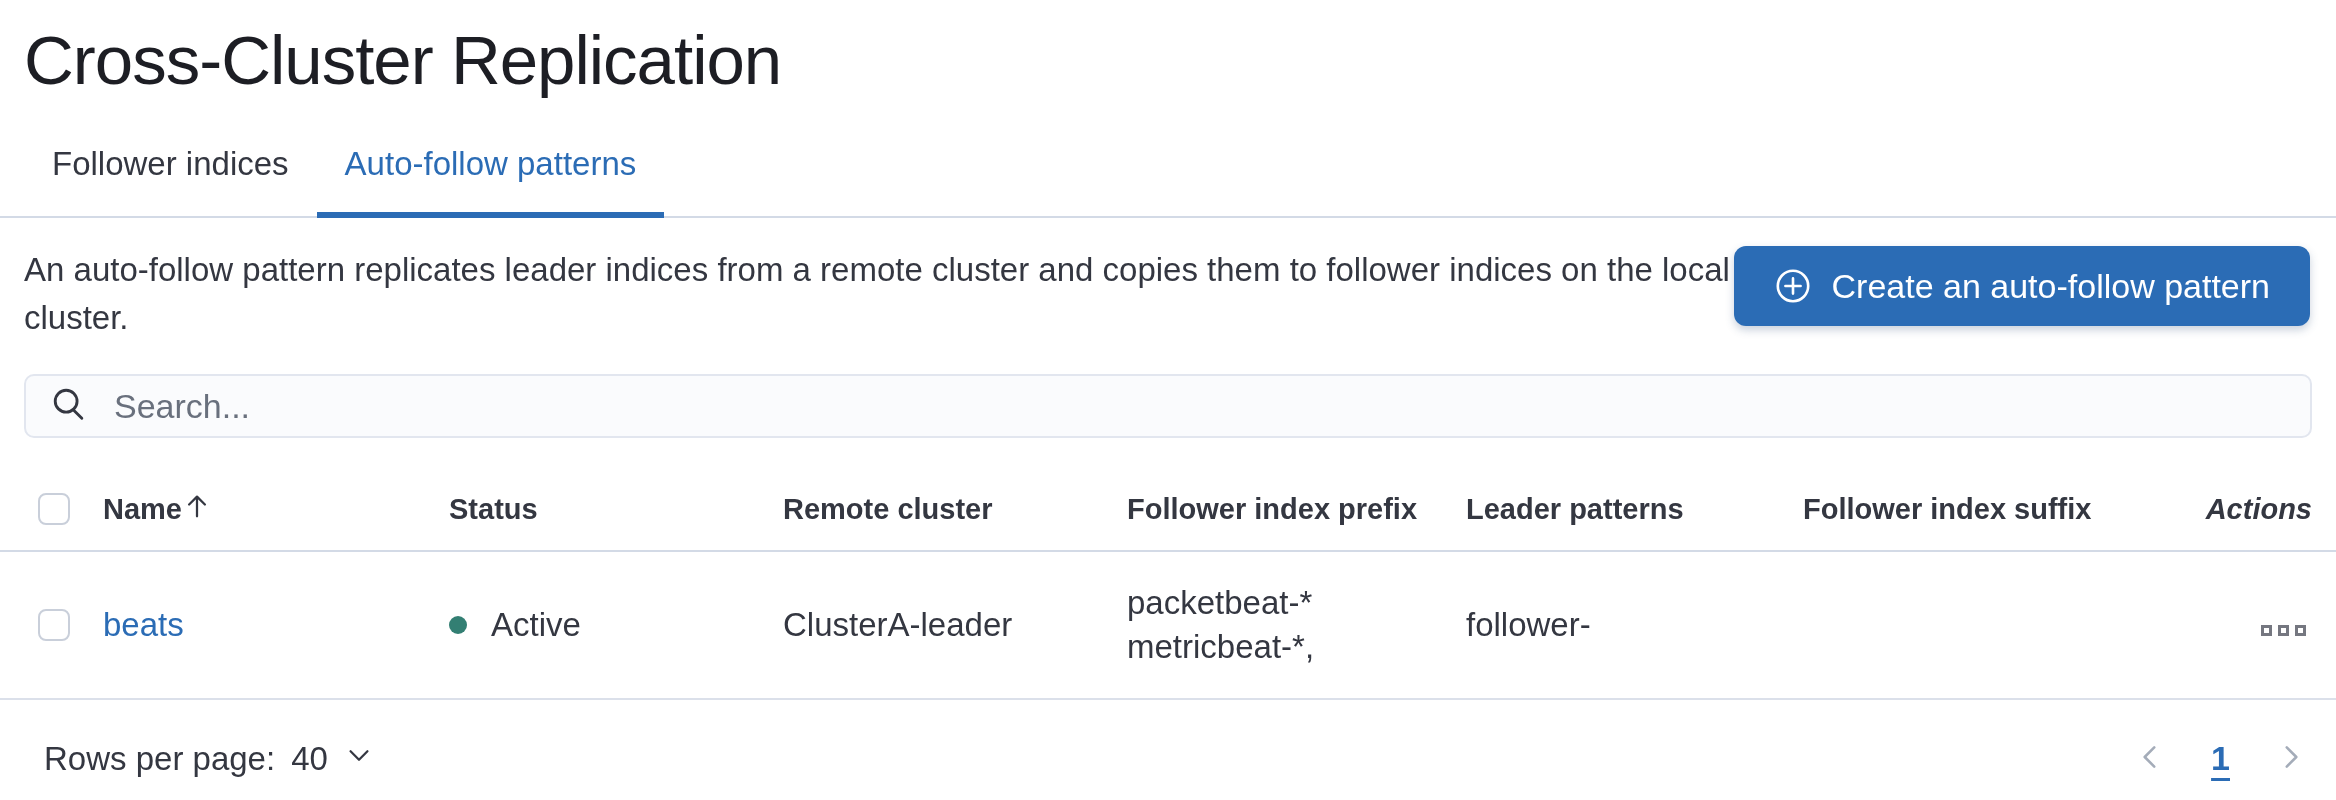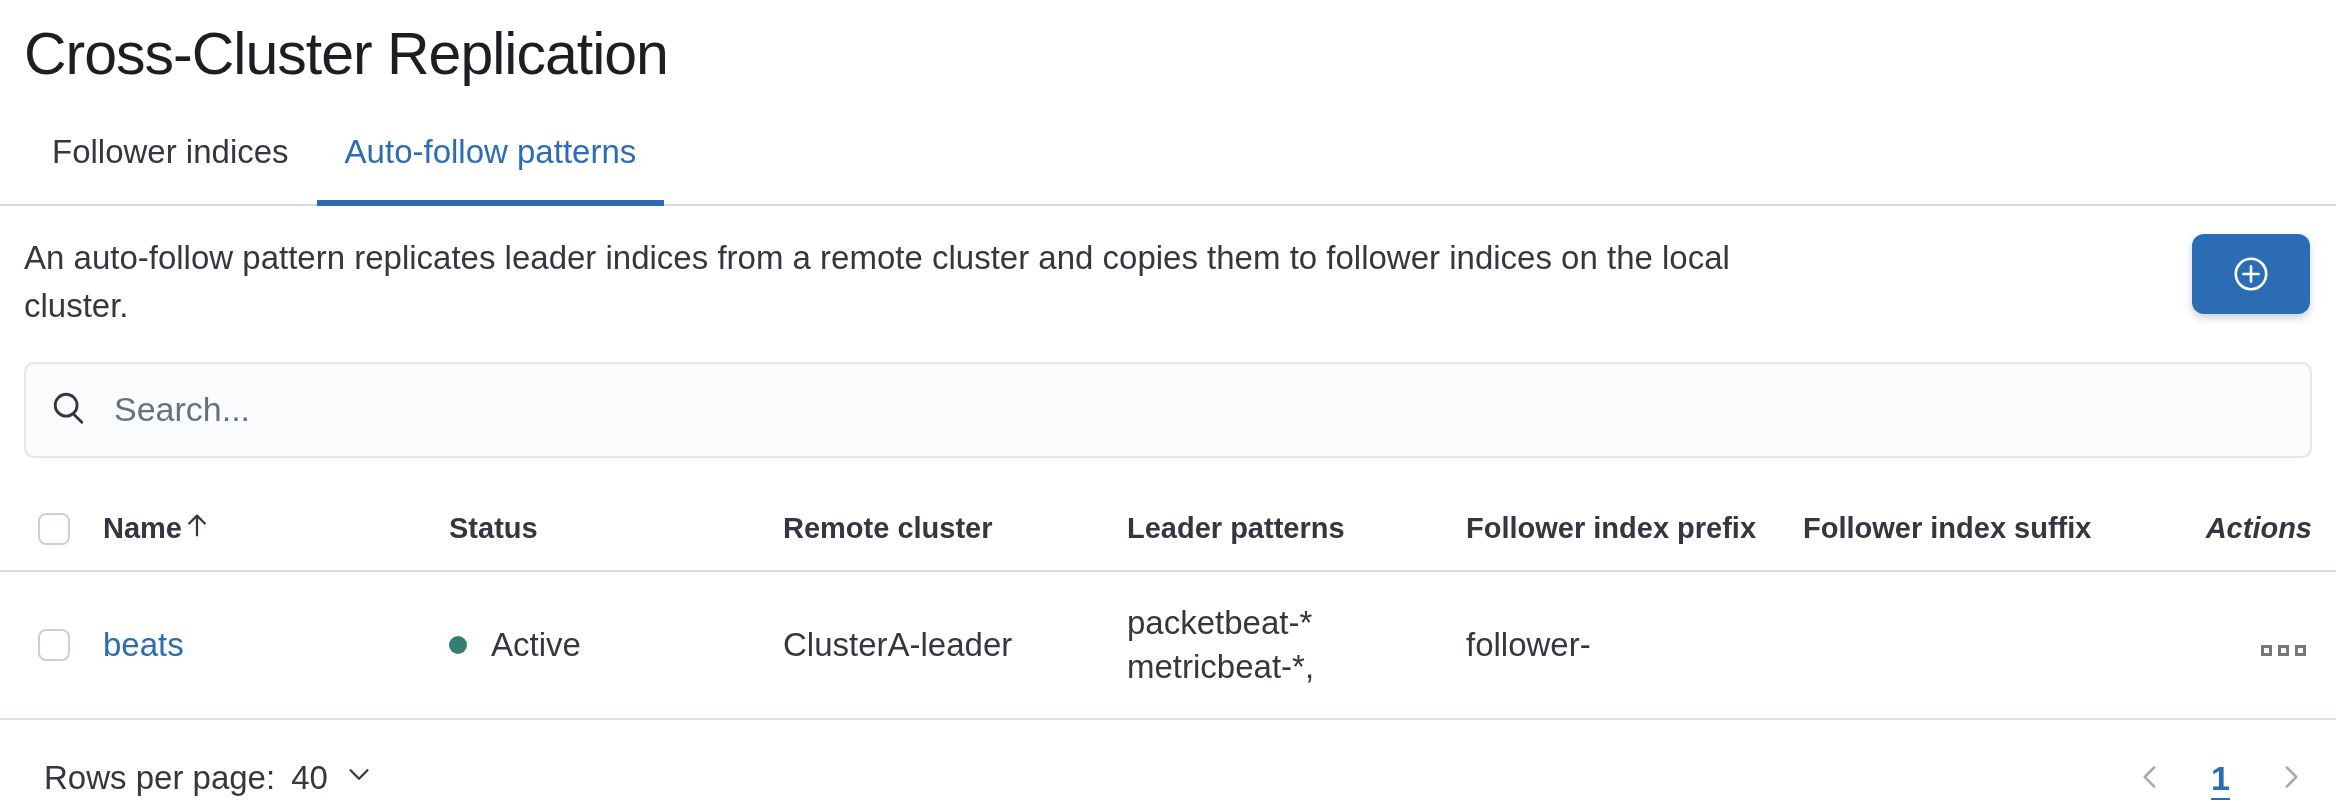--- a/index.html
+++ b/index.html
@@ -7,21 +7,21 @@
   body {
     width: 2336px; height: 800px; overflow: hidden;
     font-family: "Liberation Sans", sans-serif;
     color: #343741;
   }
   .page { width: 2336px; height: 800px; background: #fff; padding-top: 18px; }
 
   
   .page-title {
     padding: 0 24px;
-    font-size: 59px; font-weight: 400; letter-spacing: -1px;
+    font-size: 69px; font-weight: 400; letter-spacing: -1px;
     color: #1d1e24; line-height: 1.25;
   }
 
   
   .tabs {
     margin-top: 30px; padding: 0 24px;
     display: flex; border-bottom: 2px solid #d3dae6;
   }
   .tab {
     position: relative; padding: 10px 28px 32px;
@@ -50,21 +50,21 @@
     background: #2b6cb5; color: #fff; border: none; border-radius: 12px;
     font-size: 34px; font-family: "Liberation Sans", sans-serif;
     box-shadow: 0 4px 8px rgba(42, 75, 120, 0.25);
     cursor: pointer; white-space: nowrap;
   }
   .create-btn svg { display: block; }
 
   
   .search-bar {
     margin: 32px 24px 0;
-    height: 96px; display: flex; align-items: center; gap: 26px;
+    height: 64px; display: flex; align-items: center; gap: 26px;
     padding: 0 24px;
     background: #fafbfd; border: 2px solid #e2e6ef; border-radius: 10px;
   }
   .search-bar input {
     flex: 1; border: none; outline: none; background: transparent;
     font-size: 34px; color: #343741;
     font-family: "Liberation Sans", sans-serif;
   }
   .search-bar input::placeholder { color: #69707d; }
 
@@ -142,20 +142,21 @@
 
   <div class="intro">
     <p class="description">An auto-follow pattern replicates leader indices from a remote cluster and copies them to follower indices on the local cluster.</p>
     <button class="create-btn">
       <span>
         <svg width="38" height="38" viewBox="0 0 16 16" fill="none">
           <circle cx="8" cy="8" r="6.4" stroke="#fff" stroke-width="1.1"></circle>
           <path d="M8 4.8v6.4M4.8 8h6.4" stroke="#fff" stroke-width="1.1" stroke-linecap="round"></path>
         </svg>
       </span>
+      <span>Create an auto-follow pattern</span>
     </button>
   </div>
 
   <div class="search-bar">
     <span>
       <svg width="38" height="38" viewBox="0 0 16 16" fill="none">
         <circle cx="6.8" cy="6.8" r="4.6" stroke="#343741" stroke-width="1.2"></circle>
         <path d="M10.2 10.8 L13.4 14" stroke="#343741" stroke-width="1.2" stroke-linecap="round"></path>
       </svg>
     </span>
@@ -169,22 +170,22 @@
     <div class="name-head">
       <span>Name</span>
       <span>
         <svg width="30" height="30" viewBox="0 0 16 16" fill="none">
           <path d="M8 13.5V3M3.8 7.2 8 3l4.2 4.2" stroke="#343741" stroke-width="1.2" stroke-linecap="round" stroke-linejoin="round"></path>
         </svg>
       </span>
     </div>
     <div>Status</div>
     <div>Remote cluster</div>
+    <div>Follower index prefix</div>
     <div>Leader patterns</div>
-    <div>Follower index prefix</div>
     <div>Follower index suffix</div>
     <div class="cell-actions">Actions</div>
   </div>
 
   <div class="grid-row trow">
     <div>
         <div class="checkbox" role="checkbox" aria-checked="false"></div>
       </div>
     <div><a class="link">beats</a></div>
     <div class="status-cell">

